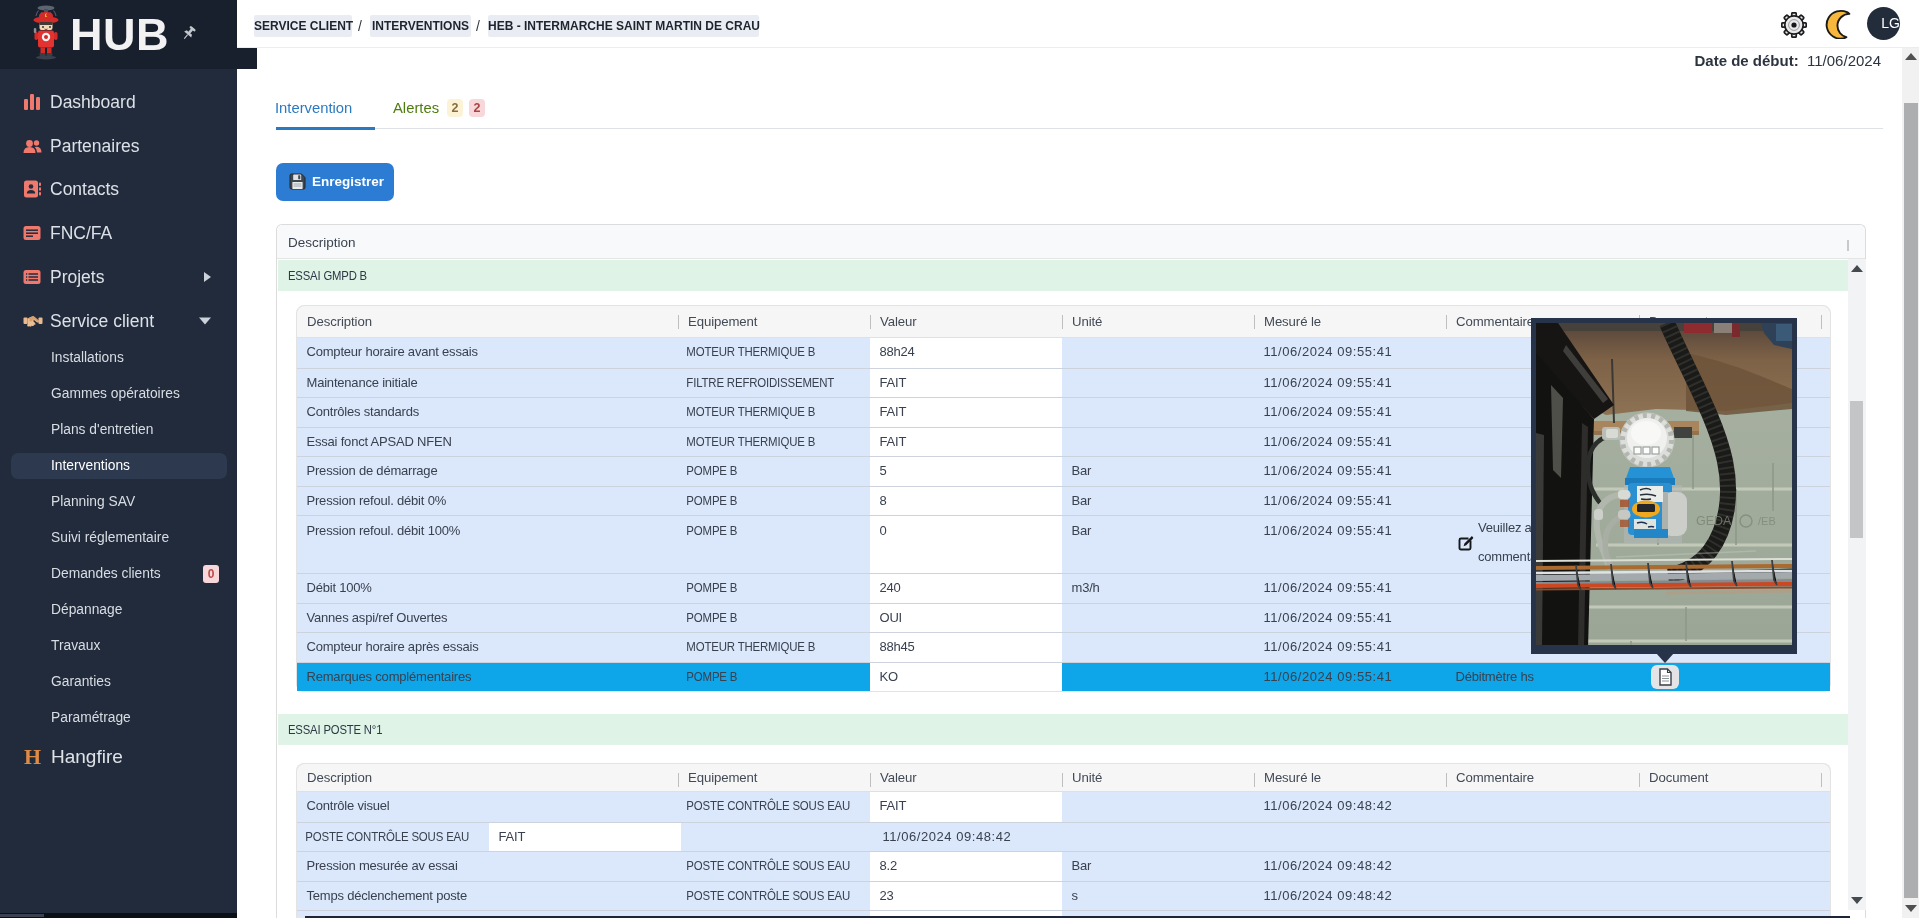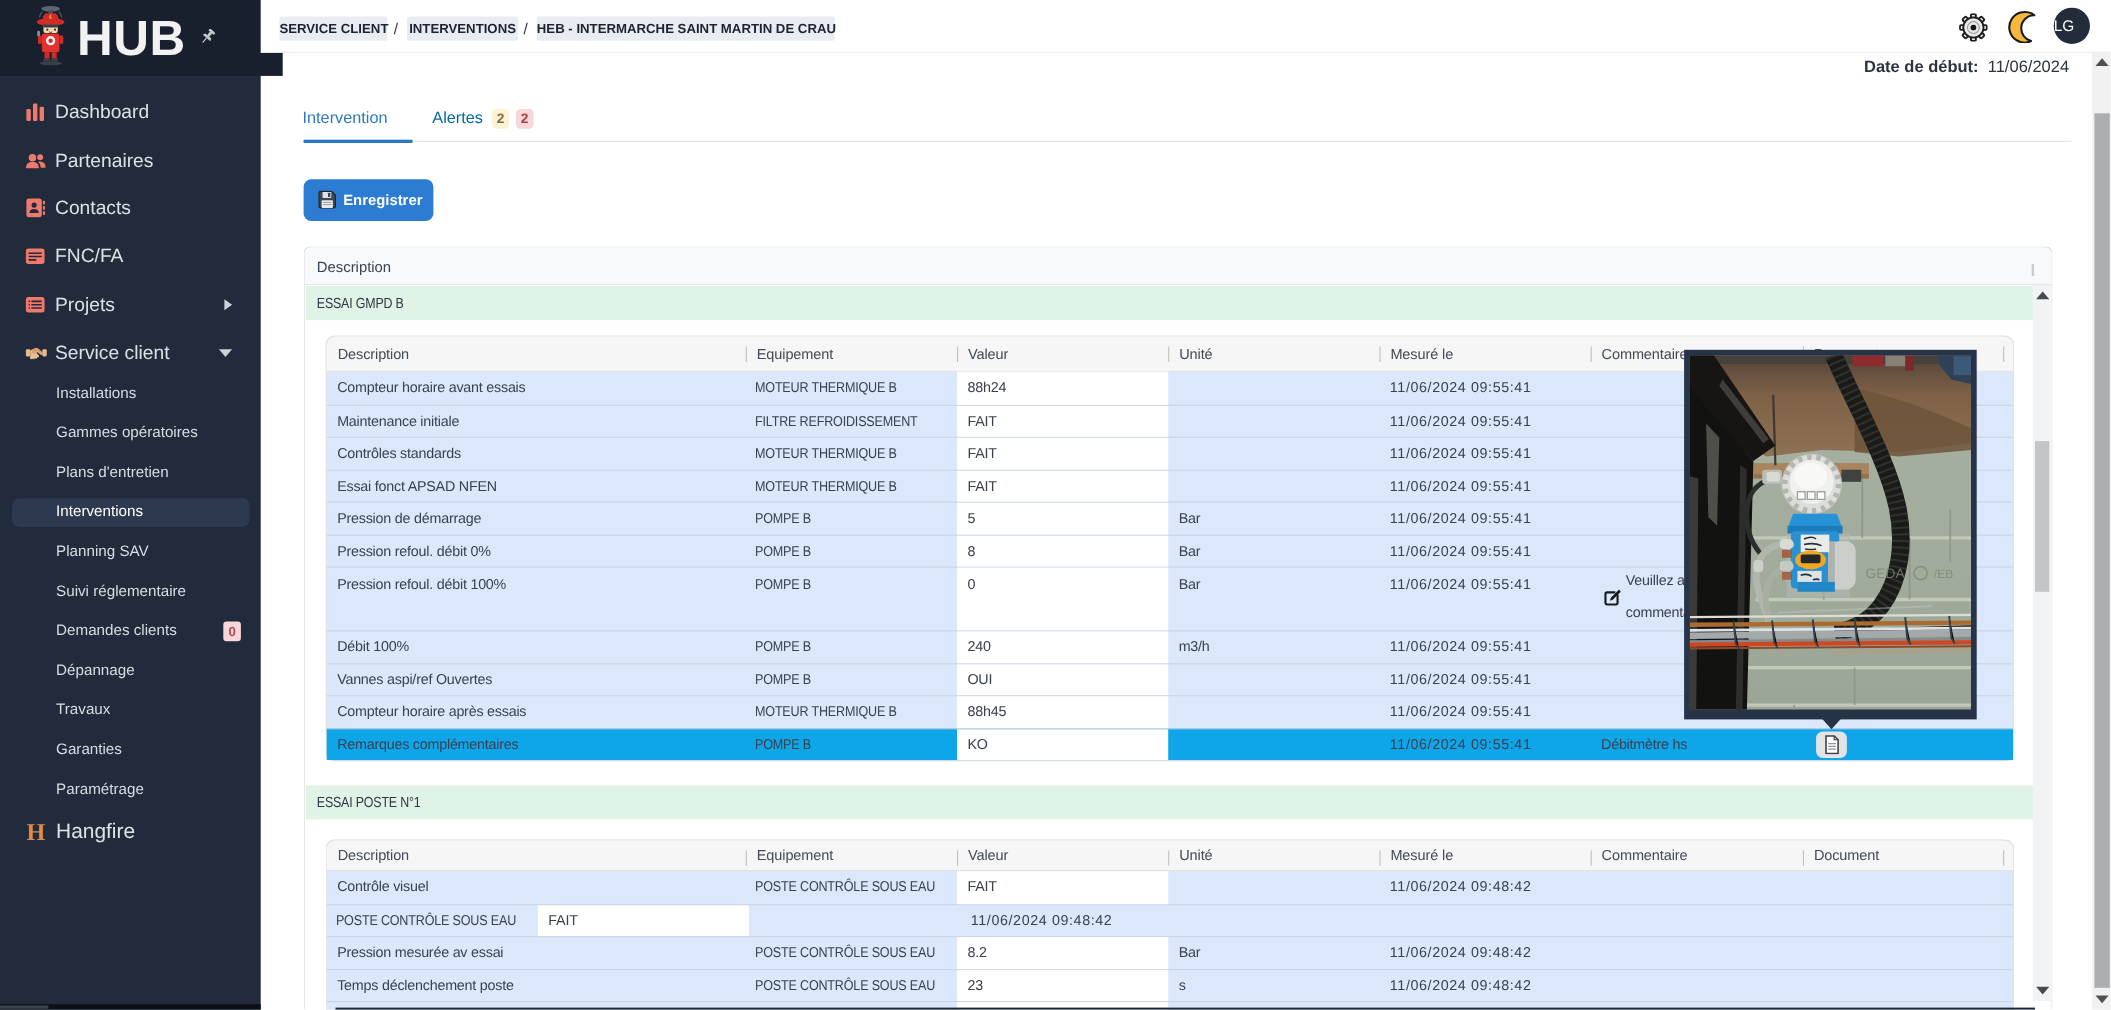--- a/index.html
+++ b/index.html
@@ -21,21 +21,21 @@
 #badge0 { position:absolute; left:203px; top:565px; width:16px; height:18px; background:#f8d7da; color:#b94a48; font-size:12px; font-weight:bold; text-align:center; line-height:18px; border-radius:3px; }
 #sidebottom { position:absolute; left:0; top:913px; width:237px; height:5px; background:#0b0f16; }
 #sidebottomthumb { position:absolute; left:0; top:914px; width:44px; height:3px; background:#3a4150; }
 
 
 #navbar { position:absolute; left:237px; top:0; width:1682px; height:48px; background:#fff; border-bottom:1px solid #ececec; }
 .crumb { position:absolute; top:15px; height:22px; background:#e9ecf2; color:#1d242e; font-size:12px; font-weight:bold; line-height:22px; text-align:center; border-radius:2px; white-space:nowrap; }
 .crumbsep { position:absolute; top:15px; height:22px; line-height:22px; color:#30373f; font-size:14px; }
 
 
-#avatar { position:absolute; left:1867px; top:7px; width:33px; height:33px; border-radius:50%; background:#222c3b; color:#fff; font-size:14px; text-align:left; line-height:33px; }
+#avatar { position:absolute; left:1867px; top:7px; width:33px; height:33px; border-radius:50%; background:#222c3b; color:#fff; font-size:14px; text-align:right; line-height:33px; }
 
 
 #dateline { position:absolute; left:1200px; top:52px; width:681px; text-align:right; font-size:15px; color:#2c3440; }
 .tabtxt { position:absolute; top:100px; font-size:14.8px; }
 #tabline { position:absolute; left:276px; top:128px; width:1607px; height:1px; background:#dee2e6; }
 #tabactive { position:absolute; left:276px; top:126.5px; width:99px; height:3px; background:#2b7ac1; }
 .bdg { position:absolute; top:99px; height:18px; border-radius:4px; font-size:12.5px; font-weight:bold; text-align:center; line-height:18px; }
 
 #btn { position:absolute; left:276px; top:163px; width:118px; height:38px; background:#2c7be5; background:#2d7cd4; border-radius:7px; color:#fff; font-size:15px; font-weight:bold; }
 #btn span { position:absolute; left:36px; top:11px; font-size:13.5px; }
@@ -247,21 +247,21 @@
   <circle cx="13" cy="13" r="2.6" fill="#17181a"></circle>
 </svg>
 <svg class="abs" style="left:1825px;top:9px" width="29" height="30" viewBox="0 0 29 30" id="moon">
   <path d="M17.5 1.2 C 12 4.5 10.2 11.8 13.6 17.4 C 16.5 22.2 22.3 24.2 27.4 22.6 C 25 26.7 20.5 29 15.7 29 C 8.1 29 1.9 22.8 1.9 15.2 C 1.9 8 7.5 2 14.6 1 C 15.6 0.9 16.6 1 17.5 1.2 Z" fill="#f6b73c" stroke="#1a1a18" stroke-width="1.9" stroke-linejoin="round" transform="rotate(32 14.5 15)"></path>
 </svg>
 <div id="avatar">LG</div>
 
 <div id="dateline"><b>Date de début:</b>&nbsp; 11/06/2024</div>
 
 <div class="tabtxt" style="left:275px;color:#2b7ac1">Intervention</div>
-<div class="tabtxt" style="left:393px;color:#0369a1">Alertes</div>
+<div class="tabtxt" style="left:393px;color:#4d7c0f">Alertes</div>
 <div class="bdg" style="left:447px;width:16px;background:#fcf3d7;color:#8a6d3b">2</div>
 <div class="bdg" style="left:469px;width:16px;background:#f8d7da;color:#a94442">2</div>
 <div id="tabline"></div>
 <div id="tabactive"></div>
 
 <div id="btn">
     <svg class="abs" style="left:13px;top:10px" width="17" height="17" viewBox="0 0 17 17" id="floppy">
       <path d="M1 2.5 Q1 1 2.5 1 L12.5 1 16 4.5 16 14.5 Q16 16 14.5 16 L2.5 16 Q1 16 1 14.5 Z" fill="#3d4752" stroke="#21262c" stroke-width="1"></path>
       <rect x="4.2" y="1.5" width="8" height="5.5" rx="0.6" fill="#dfe3e6"></rect>
       <rect x="9.2" y="2.3" width="2.1" height="3.9" rx="0.4" fill="#3d4752"></rect>

